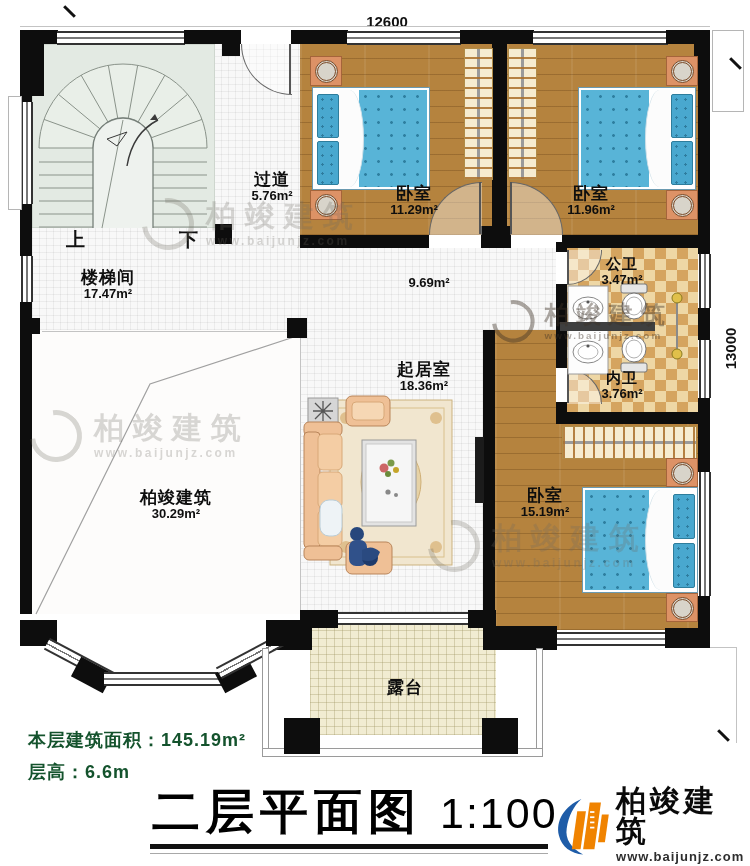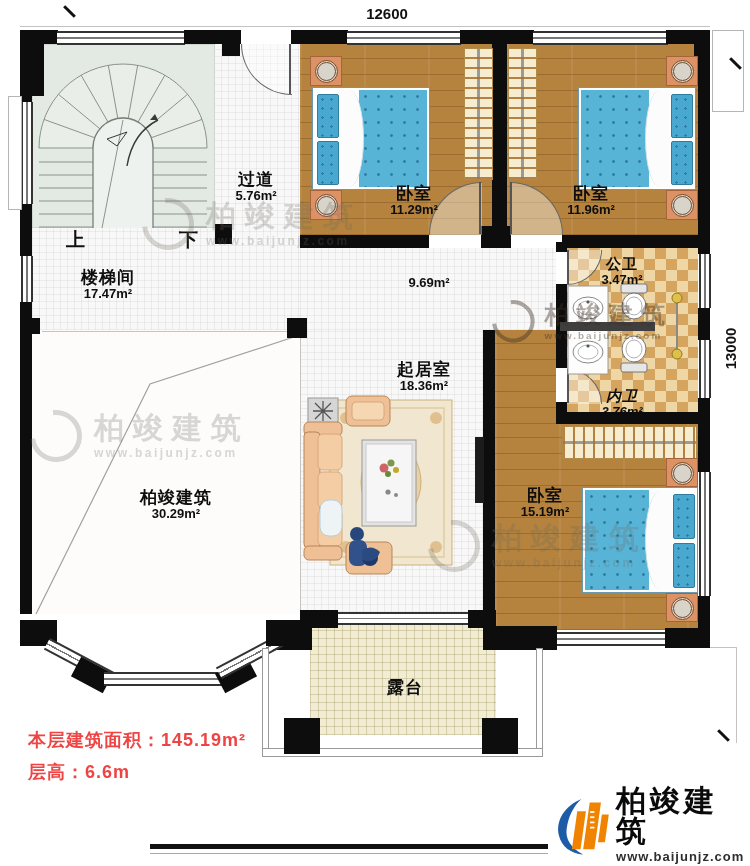--- a/index.html
+++ b/index.html
@@ -57,21 +57,21 @@
   .rl.small .nm{font-size:15px;}
   .updown{position:absolute;font-size:19px;font-weight:bold;color:#111;}
   .dim{position:absolute;font-size:15px;font-weight:bold;color:#111;}
   
   .wm{position:absolute;display:flex;align-items:center;gap:12px;color:rgba(110,105,95,.26);font-weight:bold;white-space:nowrap;}
   .wm .ring{width:42px;height:42px;border:5px solid currentColor;border-radius:50%;border-left-color:transparent;transform:rotate(38deg);flex:none;}
   .wm .t1{font-size:30px;letter-spacing:9px;line-height:1;}
   .wm .t2{font-size:12px;letter-spacing:2.5px;line-height:1;margin-top:4px;}
   .wm.dark{color:rgba(62,50,38,.42);}
   
-  .info{position:absolute;font-size:18px;font-weight:bold;color:#ef4444;letter-spacing:1px;}
+  .info{position:absolute;font-size:18px;font-weight:bold;color:#14532d;letter-spacing:1px;}
   .titlerow{position:absolute;display:flex;align-items:baseline;gap:18px;color:#000;}
   .title-main{font-size:48px;font-weight:bold;letter-spacing:6px;line-height:1;}
   .title-scale{font-size:43px;font-weight:400;letter-spacing:2px;line-height:1;}
   .brand{position:absolute;display:flex;align-items:center;gap:7px;}
   .brand .bn{font-size:30px;font-weight:900;letter-spacing:4px;color:#0a0a0a;line-height:1;}
   .brand .bu{font-size:13px;font-weight:bold;color:#2e2e2e;letter-spacing:1px;margin-top:3px;}
   .tick{position:absolute;width:15px;height:3px;background:#111;transform:rotate(45deg);}
   .rail{position:absolute;border:1px solid #9a9a9a;background:#fff;}
   .col{position:absolute;background:#0d0d0d;}
   .tv{position:absolute;background:#1b1b1b;}
@@ -301,37 +301,37 @@
   <div class="stand" style="left:666px;top:593px;width:30px;height:27px;">
       <i class="lamp"></i>
     </div>
   <div class="bed" style="left:582px;top:487px;width:114px;height:104px;">
     <div class="blank" style="left:2px;top:2px;width:64px;height:100px;"></div>
     <div class="foldm" style="left:62px;top:2px;width:26px;height:100px;"></div>
     <div class="pill" style="left:90px;top:6px;width:20px;height:43px;"></div>
     <div class="pill" style="left:90px;top:55px;width:20px;height:43px;"></div>
   </div>
 
-  <div class="rl" style="left:256px;top:170px;">
+  <div class="rl" style="left:272px;top:170px;">
     <div class="nm">过道</div>
     <div class="ar">5.76m²</div>
   </div>
   <div class="rl" style="left:414px;top:184px;">
     <div class="nm">卧室</div>
     <div class="ar">11.29m²</div>
   </div>
   <div class="rl" style="left:591px;top:184px;">
     <div class="nm">卧室</div>
     <div class="ar">11.96m²</div>
   </div>
   <div class="rl small" style="left:622px;top:256px;">
     <div class="nm">公卫</div>
     <div class="ar">3.47m²</div>
   </div>
-  <div class="rl small" style="left:622px;top:388px;font-style:italic;">
+  <div class="rl small" style="left:622px;top:370px;">
     <div class="nm">内卫</div>
     <div class="ar">3.76m²</div>
   </div>
   <div class="rl" style="left:108px;top:268px;">
     <div class="nm">楼梯间</div>
     <div class="ar">17.47m²</div>
   </div>
   <div class="rl" style="left:429px;top:276px;">
     <div class="ar">9.69m²</div>
   </div>
@@ -346,21 +346,21 @@
   <div class="rl" style="left:545px;top:486px;">
     <div class="nm">卧室</div>
     <div class="ar">15.19m²</div>
   </div>
   <div class="rl" style="left:405px;top:678px;">
     <div class="nm">露台</div>
   </div>
   <div class="updown" style="left:66px;top:227px;">上</div>
   <div class="updown" style="left:179px;top:227px;">下</div>
 
-  <div class="dim" style="left:387px;top:5px;transform:translateX(-50%);">12600</div>
+  <div class="dim" style="left:387px;top:13px;transform:translateX(-50%);">12600</div>
   <div class="thin" style="left:20px;top:26px;width:690px;height:1px;"></div>
   <div class="dim" style="left:700px;top:340px;transform:rotate(-90deg);transform-origin:center;width:60px;text-align:center;">13000</div>
   <div class="tick" style="left:62px;top:10px;"></div>
   <div class="tick" style="left:728px;top:62px;"></div>
   <div class="tick" style="left:716px;top:734px;"></div>
 
   <div class="wm" style="left:142px;top:198px;">
     <span class="ring"></span>
     <span>
       <div class="t1">柏竣建筑</div>
@@ -390,20 +390,22 @@
   </div>
 
   <div class="info" style="left:28px;top:728px;">
     <span>本层建筑面积：</span><span>145.19m²</span>
   </div>
   <div class="info" style="left:28px;top:760px;">
     <span>层高：</span><span>6.6m</span>
   </div>
 
   <div class="titlerow" style="left:152px;top:788px;">
+    <span class="title-main">二层平面图</span>
+    <span class="title-scale">1:100</span>
   </div>
   <div class="abs" style="left:150px;top:844px;width:398px;height:5px;background:#111;"></div>
   <div class="abs" style="left:150px;top:853px;width:398px;height:1px;background:#a8a8a8;"></div>
 
   <div class="brand" style="left:552px;top:786px;">
     <svg width="58" height="64" viewBox="0 0 66 72">
       <path d="M34,6 C14,14 4,32 8,48 C11,61 22,69 36,70 C22,63 15,52 17,40 C19,26 25,14 34,6 Z" fill="#1e5ca8"></path>
       <g fill="#f08300" transform="skewX(-8)">
         <rect x="32" y="20" width="10" height="44"></rect>
         <rect x="45" y="10" width="13" height="54"></rect>

